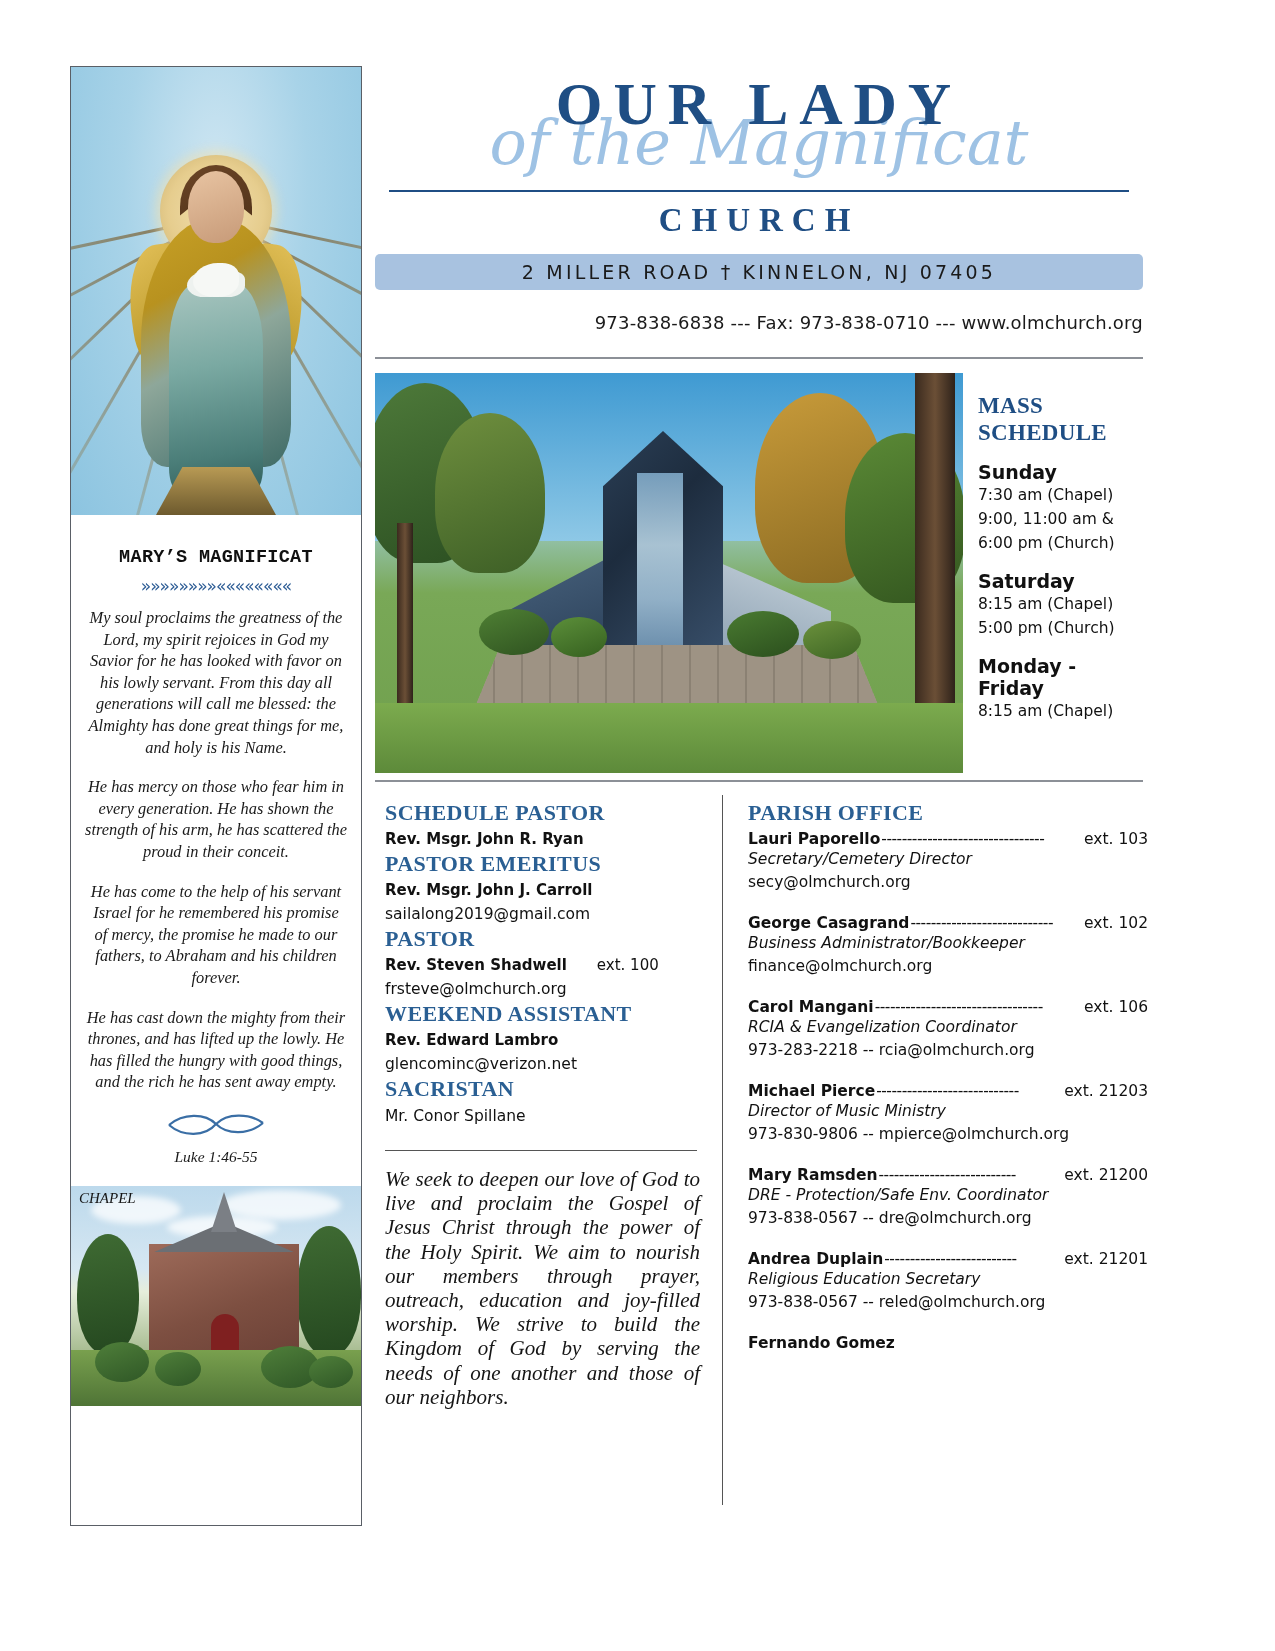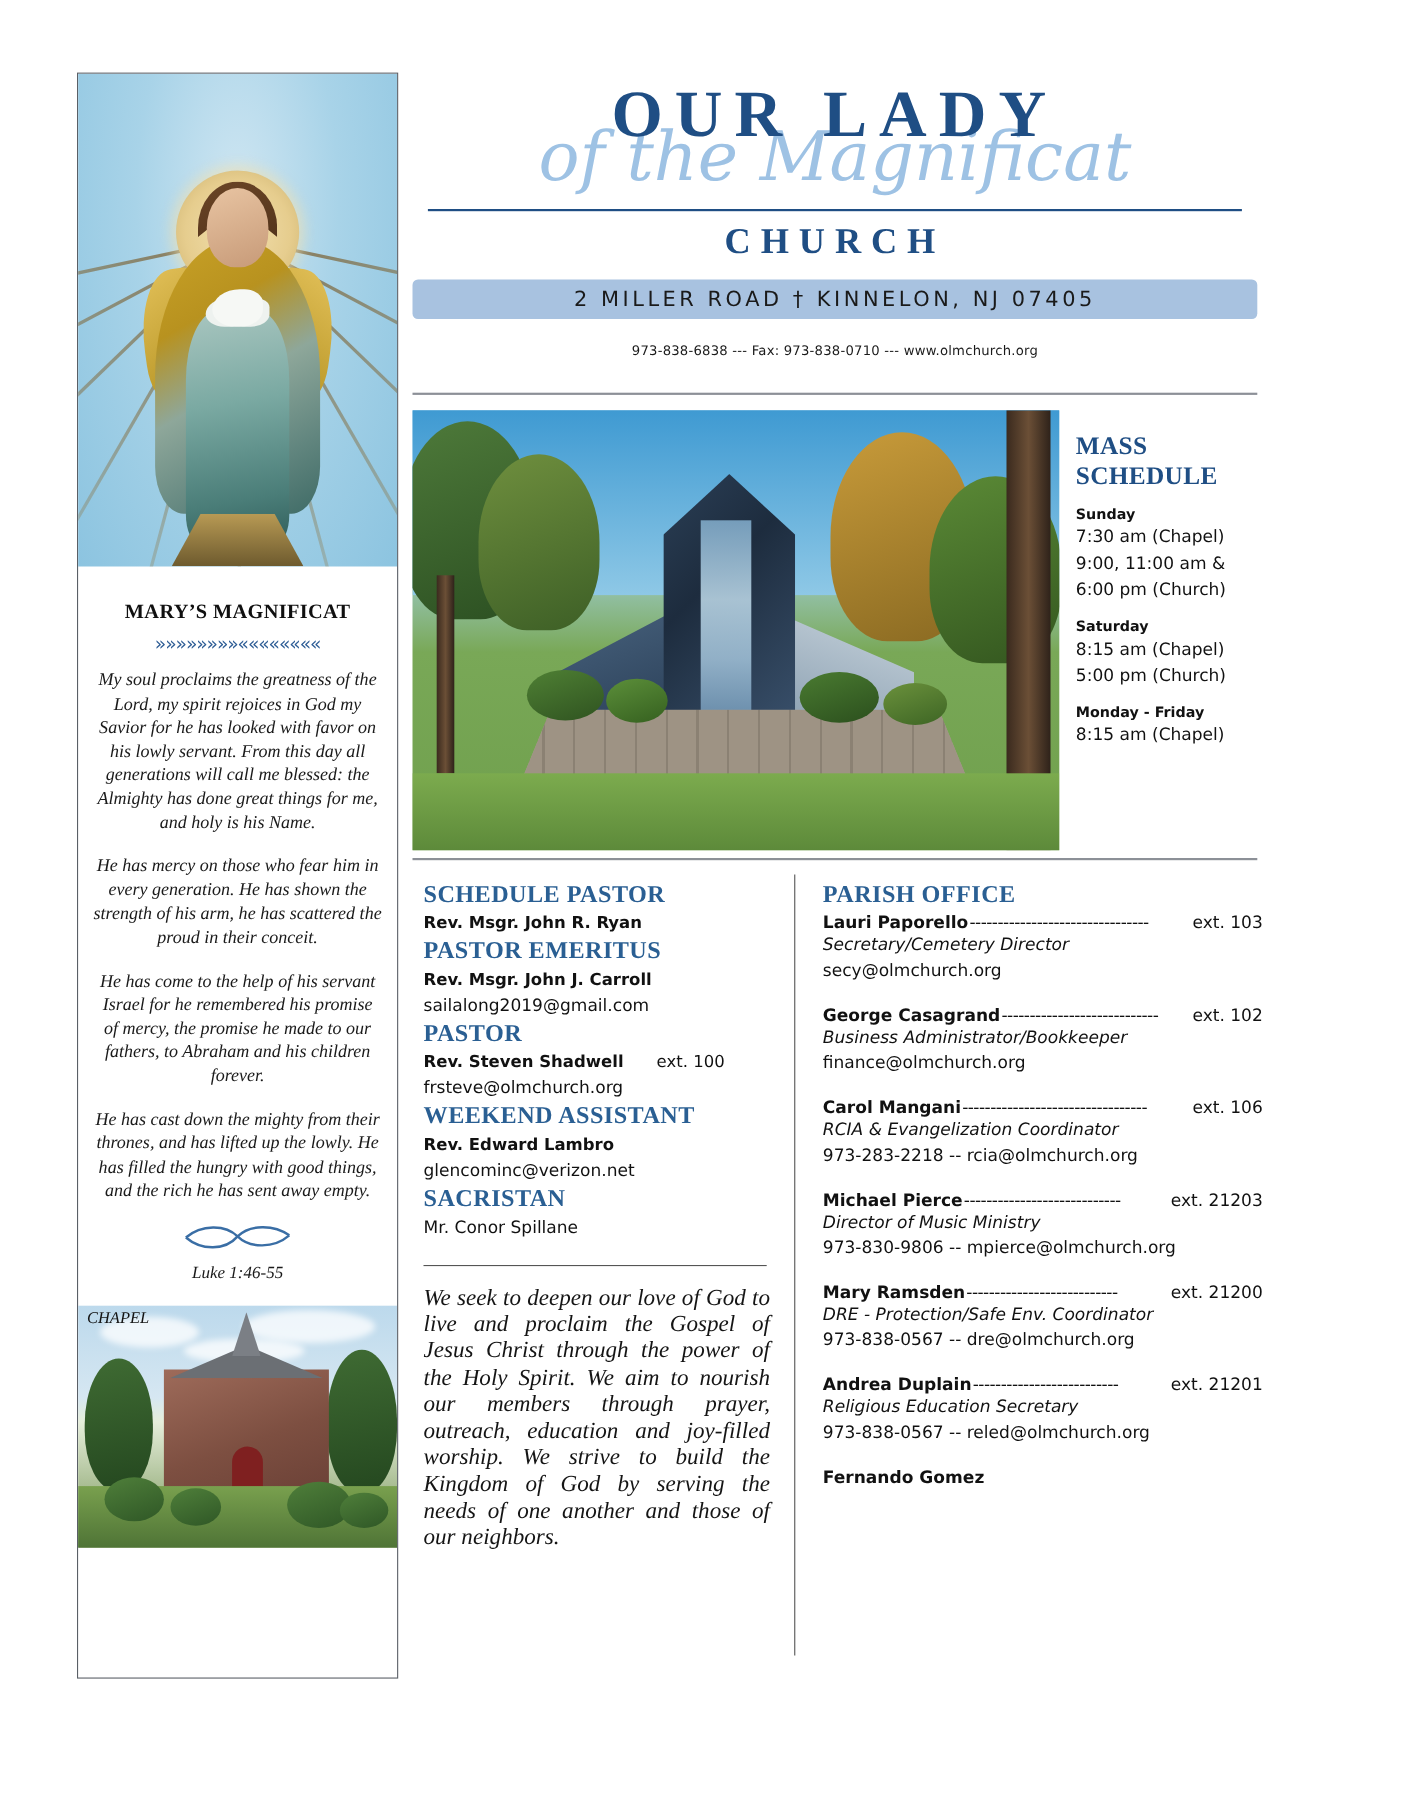--- a/index.html
+++ b/index.html
@@ -116,21 +116,21 @@
     background: linear-gradient(180deg,#b89a54,#6d5a2e);
     clip-path: polygon(22% 0,78% 0,100% 100%,0 100%);
   }
 
   
   .mag-block {
     padding: 14px 14px 6px 14px;
     text-align: center;
   }
   .mag-title {
-    font-family: Liberation Serif, serif;
+    font-family: Liberation Mono, monospace;
     font-weight: bold;
     font-size: 18.5px;
     letter-spacing: .3px;
     color: #101010;
     margin-top: 18px;
   }
   .mag-divider {
     margin: 10px 0 12px 0;
     font-family: "DejaVu Sans", sans-serif;
     font-size: 17px;
@@ -288,24 +288,24 @@
     line-height: 36px;
     font-family: "DejaVu Sans", sans-serif;
     font-size: 19px;
     letter-spacing: 3.2px;
     color: #1a1a1a;
     text-align: center;
   }
   .contact-line {
     margin-top: 22px;
     font-family: "DejaVu Sans", sans-serif;
-    font-size: 12px;
+    font-size: 18px;
     letter-spacing: .2px;
     color: #1a1a1a;
-    text-align: center;
+    text-align: right;
   }
   .hr-thick {
     position: absolute;
     left: 375px;
     width: 768px;
     height: 2px;
     background: #8c9097;
   }
 
   
@@ -371,21 +371,21 @@
     font-family: "Liberation Serif", serif;
     font-weight: bold;
     font-size: 23px;
     color: #1f4e84;
     line-height: 27px;
     letter-spacing: .3px;
   }
   .mass-day {
     font-family: "DejaVu Sans", sans-serif;
     font-weight: bold;
-    font-size: 13px;
+    font-size: 19px;
     color: #111;
     margin-top: 15px;
   }
   .mass-time {
     font-family: "DejaVu Sans", sans-serif;
     font-size: 15.5px;
     color: #111;
     line-height: 24px;
     white-space: nowrap;
   }

